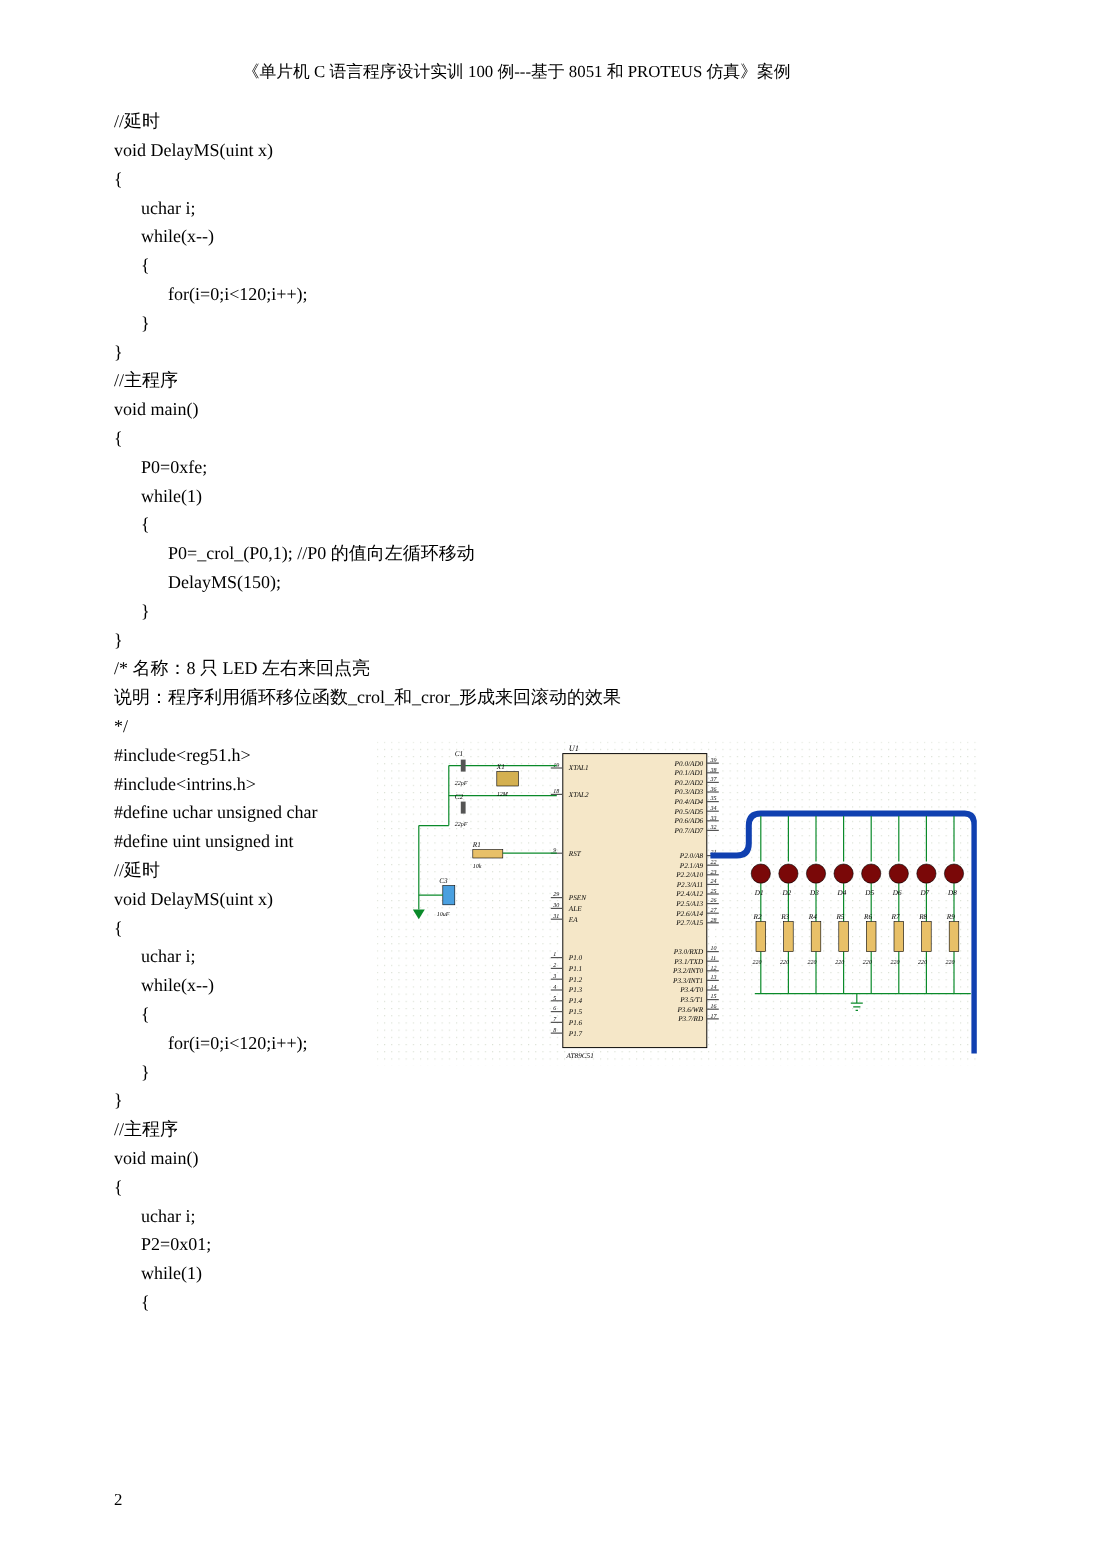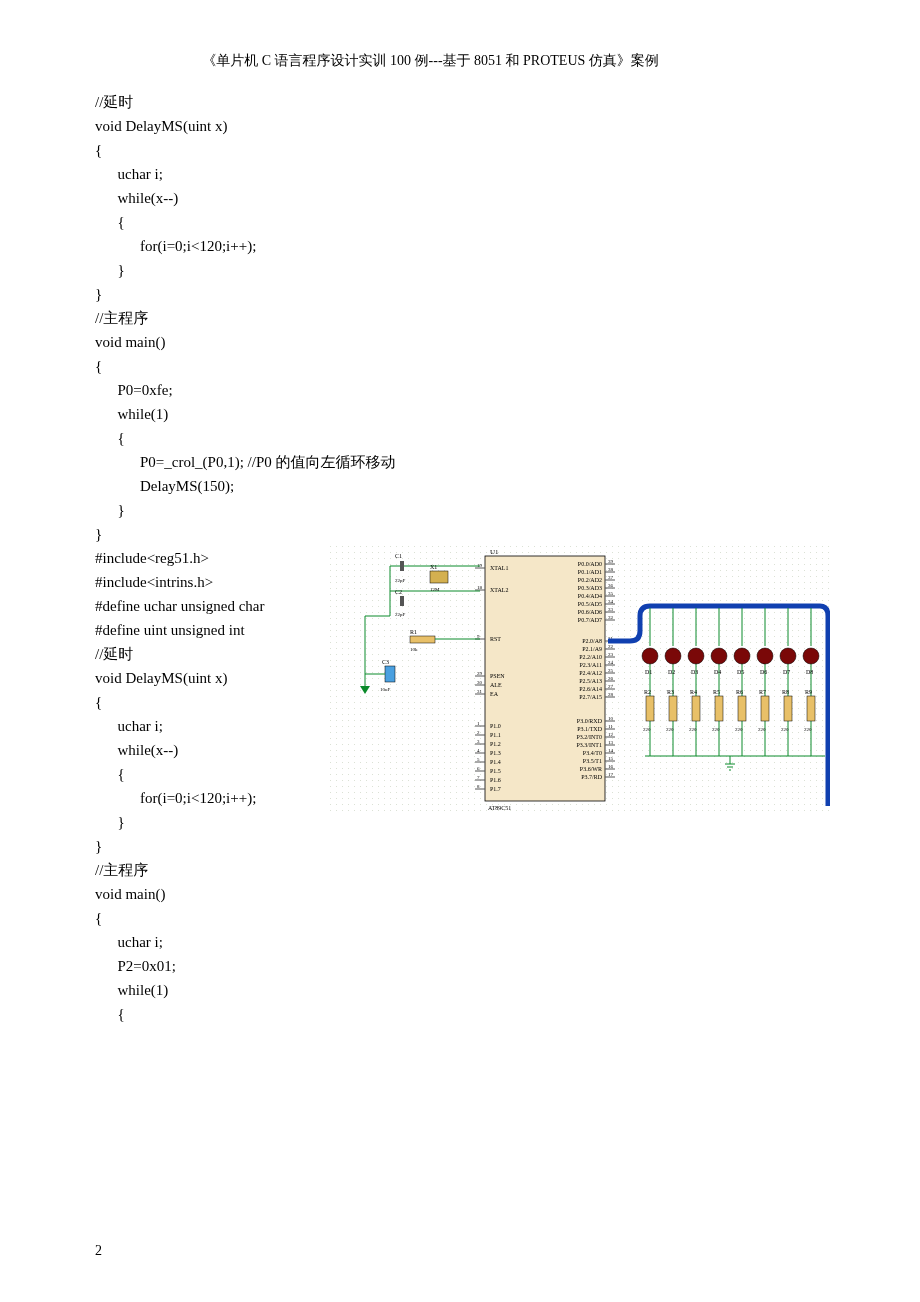--- a/index.html
+++ b/index.html
@@ -33,32 +33,33 @@
     font-weight: bold;
     font-size: 16px;
     margin: 18px 0 16px 0;
   }
   .desc-block {
     font-size: 15px;
     line-height: 1.6;
   }
   .two-col {
     display: flex;
-    gap: 20px;
+    gap: 4px;
     align-items: flex-start;
   }
   .left-code {
     flex: 0 0 215px;
     white-space: pre;
     font-size: 15px;
     line-height: 1.6;
   }
   .schematic {
     flex: 1;
     border: none;
+    font-style: italic;
   }
   .schematic svg { display: block; }
   .footer {
     position: absolute;
     bottom: 40px;
     left: 95px;
     right: 90px;
     display: flex;
     justify-content: space-between;
     font-size: 14px;
@@ -84,20 +85,25 @@
 {
       P0=0xfe;
       while(1)
       {
             P0=_crol_(P0,1); //P0 的值向左循环移动
             DelayMS(150);
       }
 }</div>
 
 
+  <div class="desc-block">
+    <div>/*    名称：8 只 LED 左右来回点亮</div>
+    <div>      说明：程序利用循环移位函数_crol_和_cror_形成来回滚动的效果</div>
+    <div>*/</div>
+  </div>
 
   <div class="two-col">
     <div class="left-code">#include&lt;reg51.h&gt;
 #include&lt;intrins.h&gt;
 #define uchar unsigned char
 #define uint unsigned int
 //延时
 void DelayMS(uint x)
 {
       uchar i;

